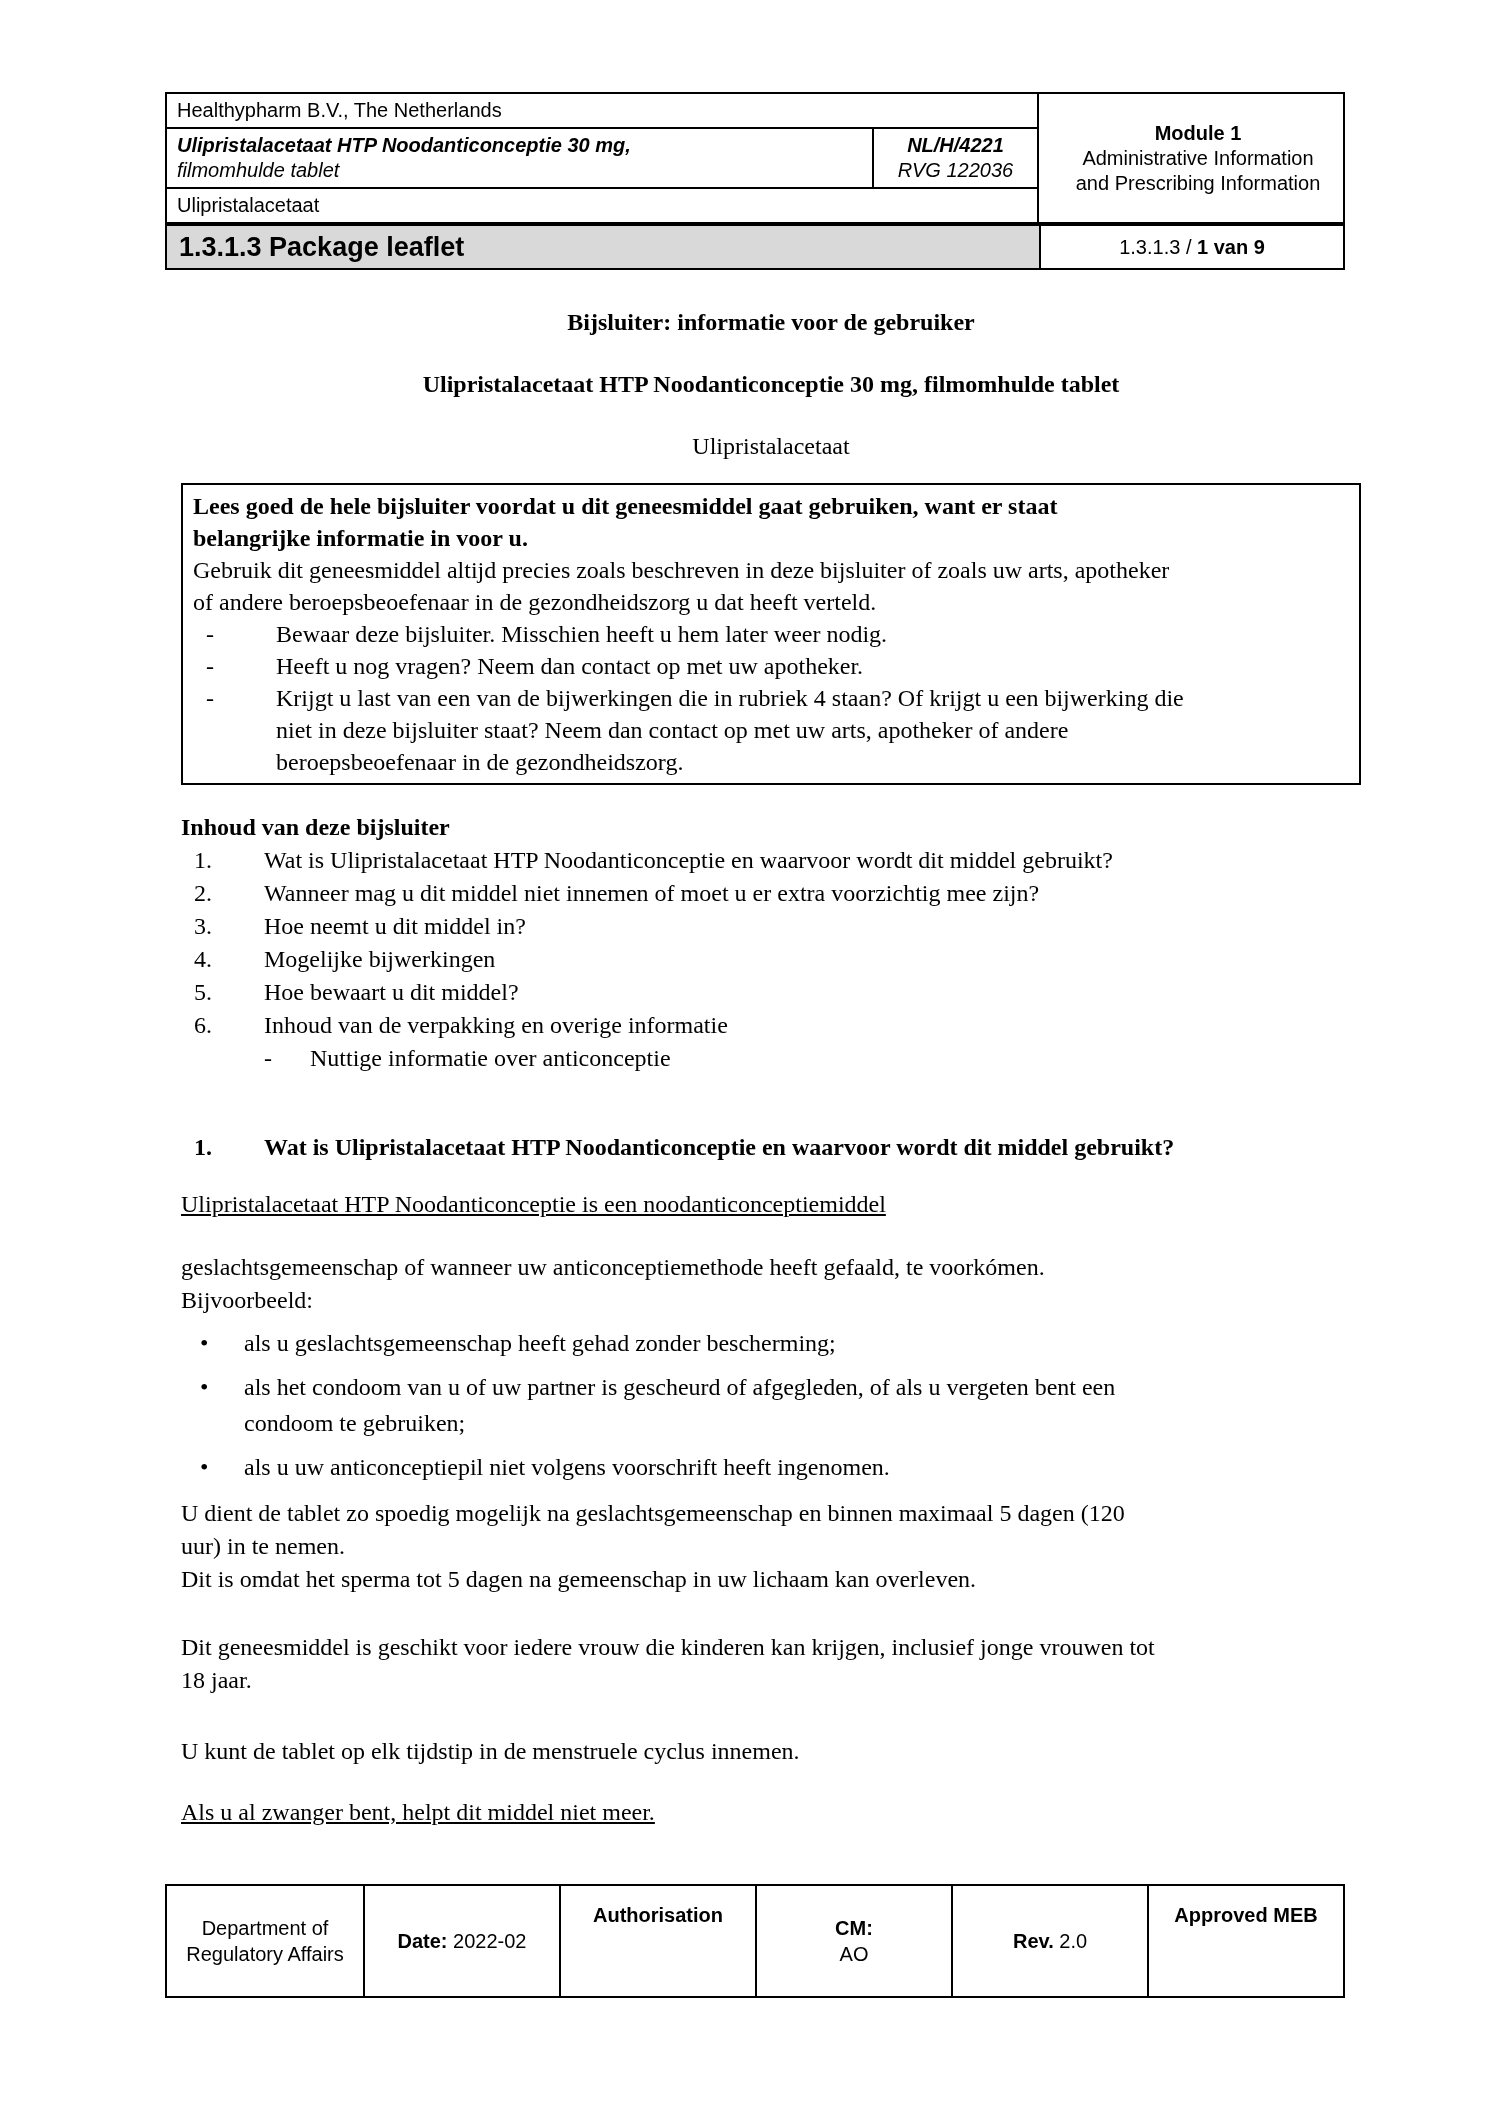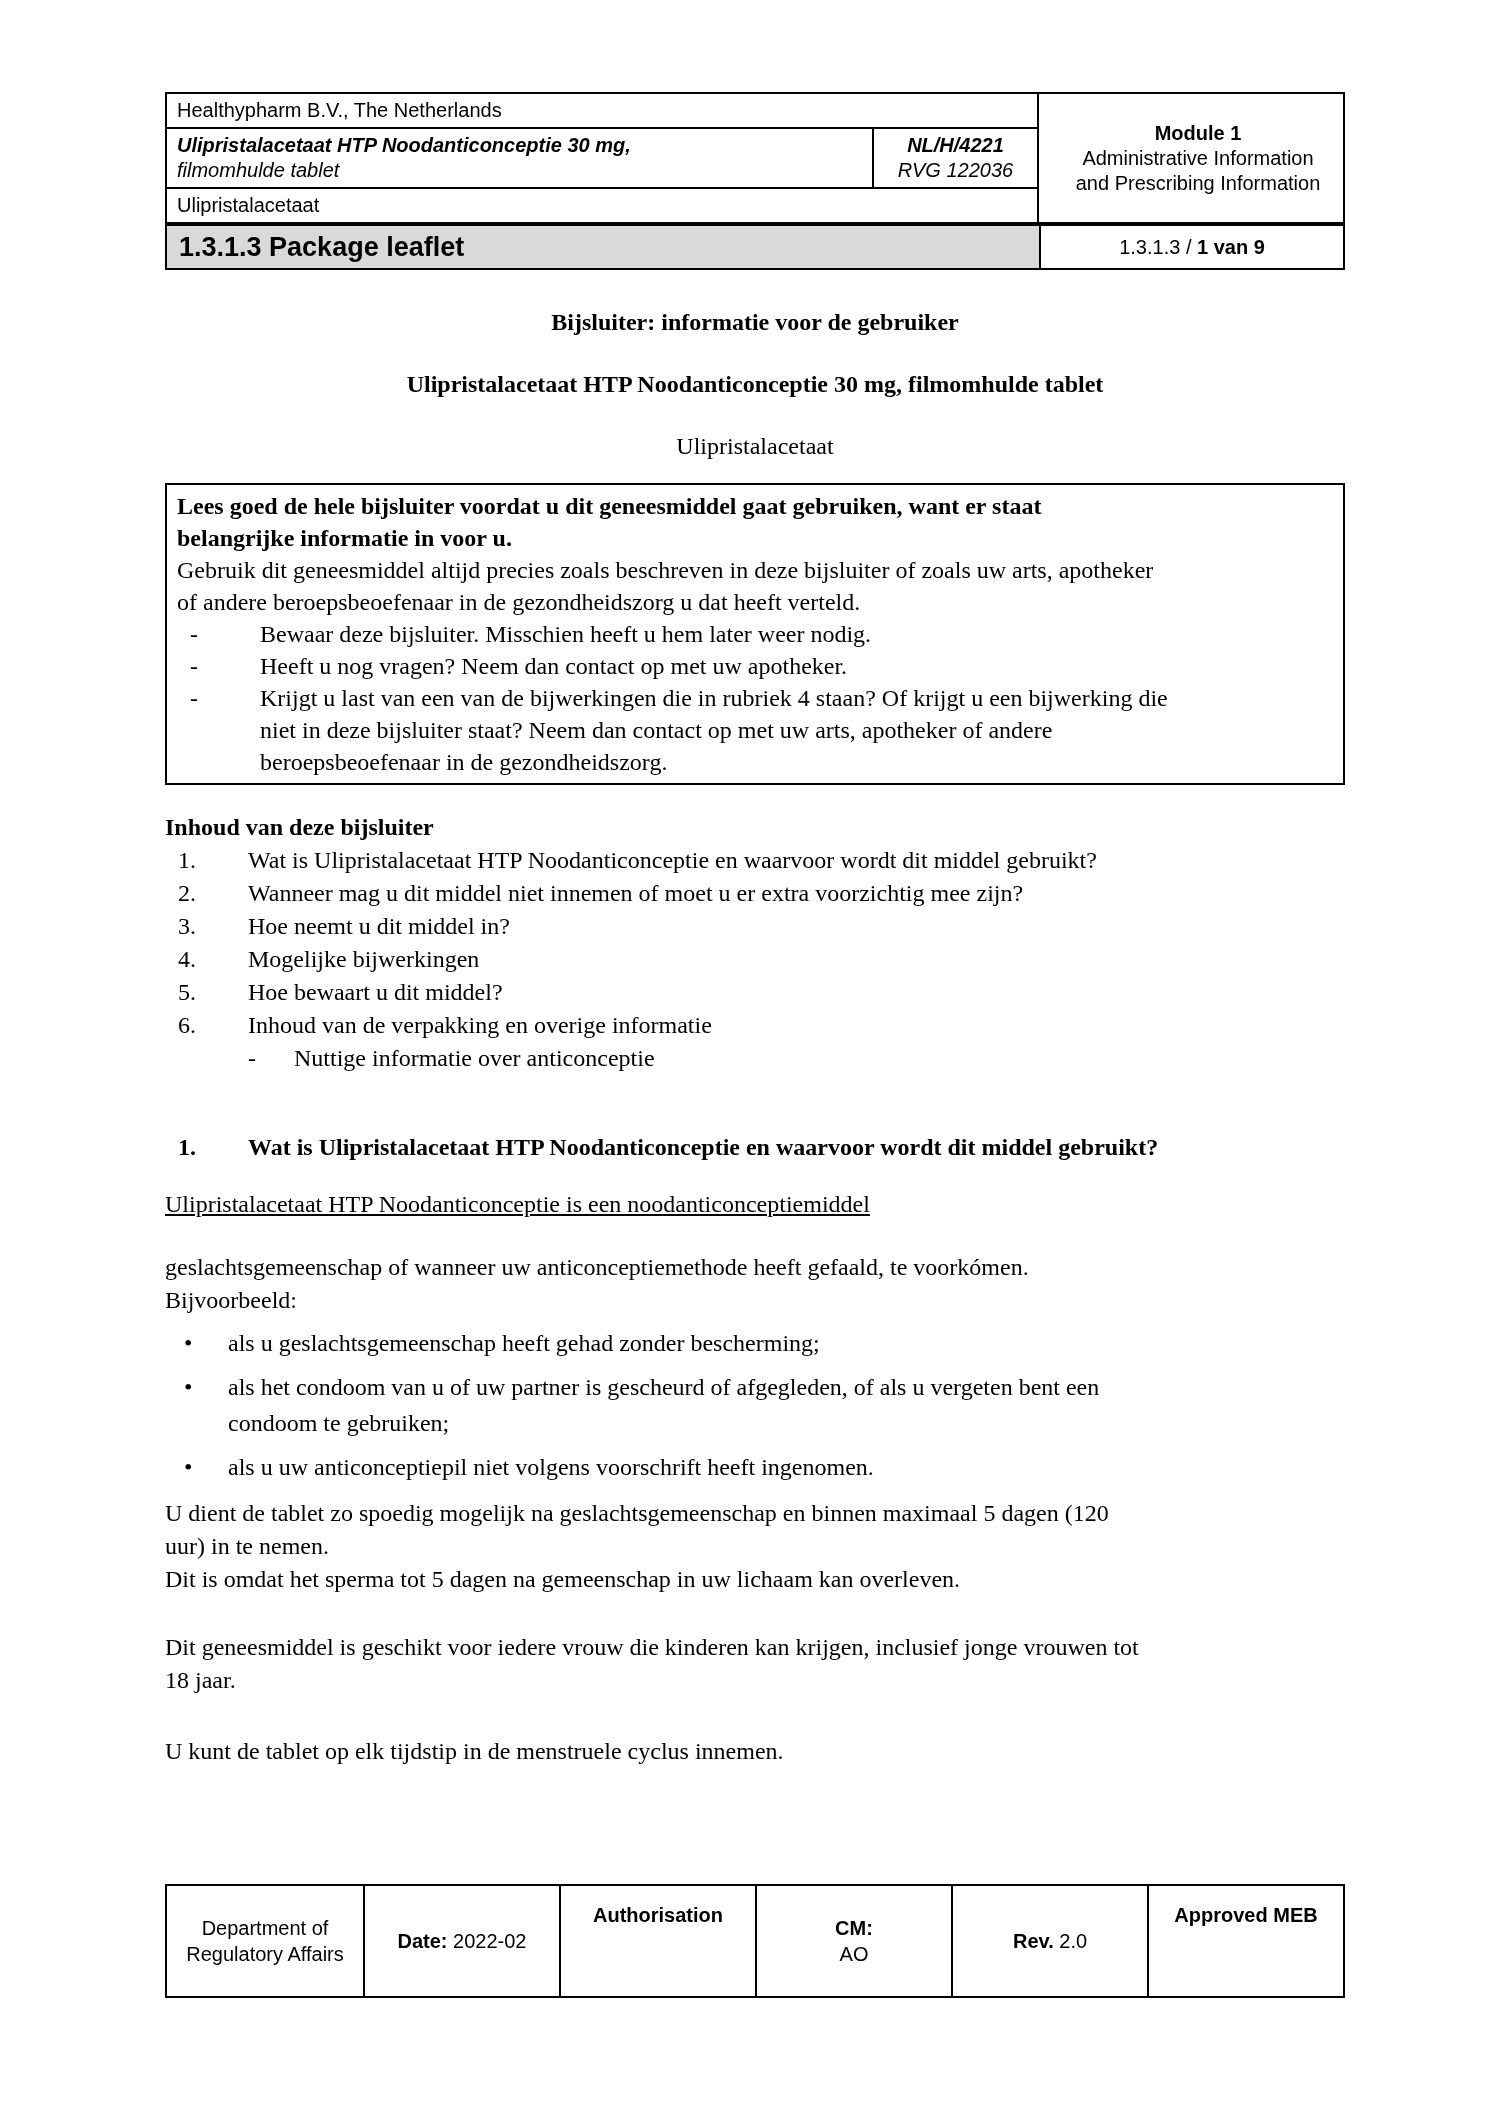--- a/index.html
+++ b/index.html
@@ -32,21 +32,21 @@
     position:absolute; left:165px; top:224px; width:1180px; height:46px;
     display:grid; grid-template-columns:872px 304px;
     border:2px solid #000; font-family:"Liberation Sans", sans-serif;
   }
   .pkg-left { background:#d9d9d9; display:flex; align-items:center; padding:0 12px;
     font-weight:bold; font-size:27px; }
   .pkg-right { border-left:2px solid #000; display:flex; align-items:center; justify-content:center;
     font-size:20px; background:#fff; }
 
   
-  .content { position:absolute; left:165px; top:292px; width:1180px;
+  .content { position:absolute; left:181px; top:292px; width:1180px;
     font-size:24px; line-height:33px; }
   .line { white-space:nowrap; }
   .center { text-align:center; white-space:nowrap; }
   .u { text-decoration:underline; }
 
   .title1 { margin-top:14px; font-weight:bold; }
   .title2 { margin-top:29px; font-weight:bold; }
   .title3 { margin-top:29px; }
 
   .notice-box { margin-top:20px; border:2px solid #000; padding:5px 10px 5px 10px; line-height:32px; }
@@ -218,20 +218,21 @@
       <div class="line">Dit is omdat het sperma tot 5 dagen na gemeenschap in uw lichaam kan overleven.</div>
     </div>
 
     <div class="para3">
       <div class="line">Dit geneesmiddel is geschikt voor iedere vrouw die kinderen kan krijgen, inclusief jonge vrouwen tot</div>
       <div class="line">18 jaar.</div>
     </div>
 
     <div class="para4 line">U kunt de tablet op elk tijdstip in de menstruele cyclus innemen.</div>
 
+    <div class="para5 u line">Als u al zwanger bent, helpt dit middel niet meer.</div>
 
   </div>
 
   <div class="tbl-footer">
     <div class="fcell">
       <div class="line">Department of</div>
       <div class="line">Regulatory Affairs</div>
     </div>
     <div class="fcell">
       <div class="line"><span class="b">Date:</span><span class="inline-pair"> 2022-02</span></div>

